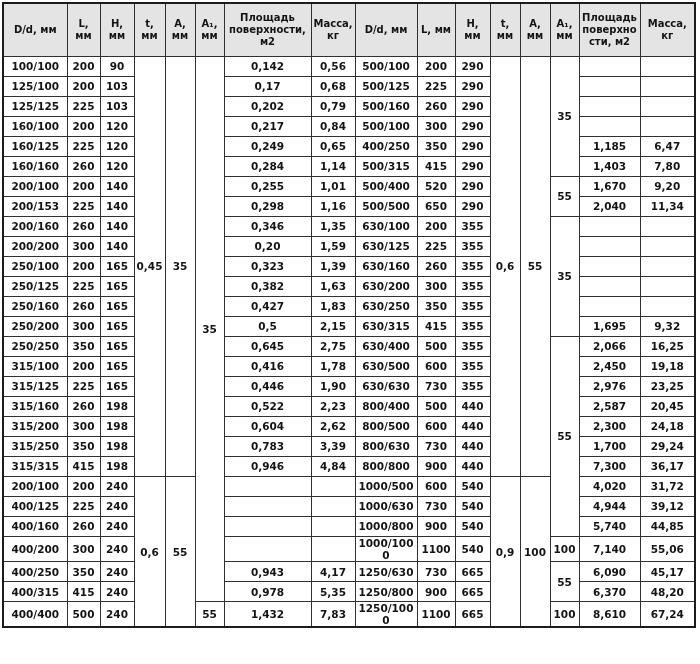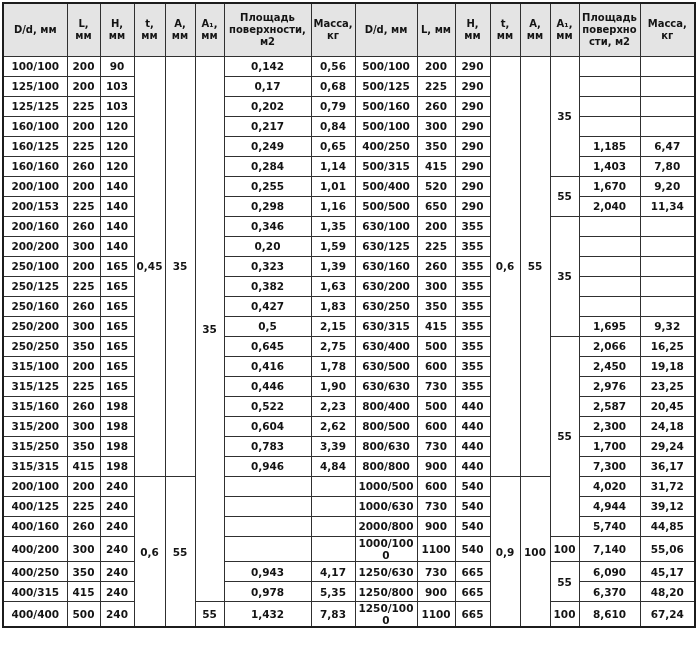--- a/index.html
+++ b/index.html
@@ -366,21 +366,21 @@
         <td>540</td>
         <td>4,944</td>
         <td>39,12</td>
       </tr>
       <tr>
         <td>400/160</td>
         <td>260</td>
         <td>240</td>
         <td></td>
         <td></td>
-        <td class="wrapany">2000/800</td>
+        <td class="wrapany">1000/800</td>
         <td>900</td>
         <td>540</td>
         <td>5,740</td>
         <td>44,85</td>
       </tr>
       <tr>
         <td>400/200</td>
         <td>300</td>
         <td>240</td>
         <td></td>

